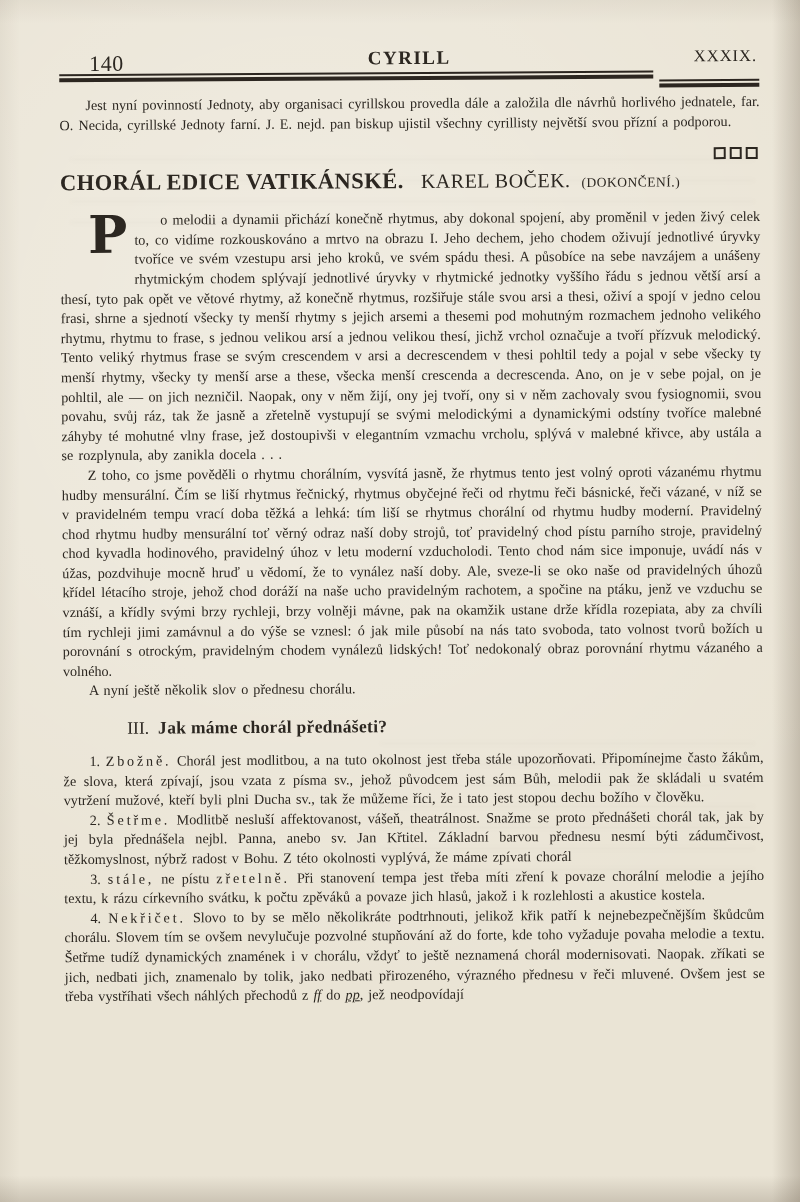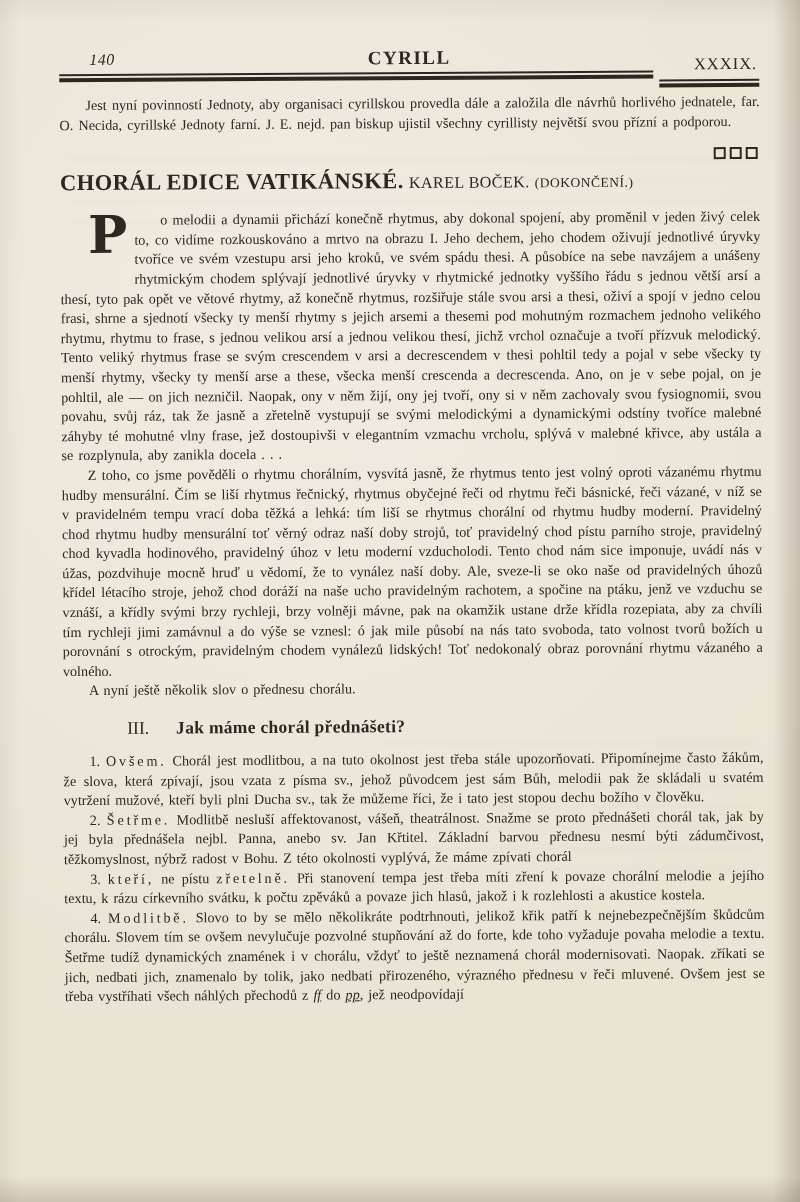--- a/index.html
+++ b/index.html
@@ -25,48 +25,48 @@
   }
   .ghost.g1{left:70px;right:45px;top:158px;height:70px;}
   .ghost.g2{left:380px;right:45px;top:742px;height:130px;}
   .content{
     position:absolute;left:62px;top:48px;width:700px;
     transform:rotate(-0.35deg);
     color:#2c2721;
   }
   
   .hdr{position:relative;height:46px;}
-  .hdr .pagenum{position:absolute;left:30px;top:1px;font-size:16px;letter-spacing:.5px;font-style:italic;}
+  .hdr .pagenum{position:absolute;left:30px;top:1px;font-size:22px;letter-spacing:.5px;}
   .hdr .journal{position:absolute;left:0;right:0;top:-1px;text-align:center;font-weight:bold;font-size:19px;letter-spacing:1.5px;}
-  .hdr .volume{position:absolute;right:2px;top:8px;font-size:16.5px;letter-spacing:1px;}
+  .hdr .volume{position:absolute;right:2px;top:0;font-size:16.5px;letter-spacing:1px;}
   .rule{position:absolute;}
   .rule .thin{height:2px;background:#2c2620;margin-bottom:2px;}
   .rule .thick{height:4px;background:#2c2620;}
   .rule.left{left:0;top:24px;width:594px;}
   .rule.right{right:0;top:33px;width:100px;}
   
   p.body{
     margin:0;font-size:14.2px;line-height:19.6px;text-align:justify;
     text-indent:26px;word-spacing:1.5px;
   }
   .intro{margin-top:17px;}
   .marks{text-align:right;margin:11px 2px 0 0;height:14px;}
   .sq{display:inline-block;width:8px;height:8px;border:2.5px solid #2c2721;margin-left:4px;vertical-align:middle;}
   .article-title{margin:10px 0 15px;white-space:nowrap;}
   .article-title .t1{font-size:22.5px;font-weight:bold;letter-spacing:.5px;}
-  .article-title .t2{font-size:16px;margin-left:1px;letter-spacing:.5px;}
-  .article-title .t3{font-size:13.5px;margin-left:1px;letter-spacing:.5px;}
+  .article-title .t2{font-size:20px;margin-left:13px;letter-spacing:.5px;}
+  .article-title .t3{font-size:13.5px;margin-left:7px;letter-spacing:.5px;}
   .lead{text-indent:0;}
   .dropcap{
     float:left;font-family:"DejaVu Serif",serif;font-weight:bold;
     font-size:52px;line-height:42px;height:56px;padding:3px 7px 0 2px;
   }
   .trans{margin-top:14px;}
   .sec-head{margin:17px 0 13px 64px;font-size:17.5px;}
-  .sec-head .num{font-weight:normal;margin-right:27px;}
+  .sec-head .num{font-weight:normal;margin-right:9px;}
   .sec-head .ttl{font-weight:bold;letter-spacing:.3px;}
   .emph{letter-spacing:2.8px;}
   i{font-style:italic;text-decoration:underline;}
 </style>
 </head>
 <body>
 
 <div class="sheet"></div>
 <div class="ghost g1"></div>
 <div class="ghost g2"></div>
@@ -102,37 +102,37 @@
   <p class="body">Z toho, co jsme pověděli o rhytmu chorálním, vysvítá jasně, že rhytmus tento jest volný oproti vázanému rhytmu hudby mensurální. Čím se liší rhytmus řečnický, rhytmus obyčejné řeči od rhytmu řeči básnické, řeči vázané, v níž se v pravidelném tempu vrací doba těžká a lehká: tím liší se rhytmus chorální od rhytmu hudby moderní. Pravidelný chod rhytmu hudby mensurální toť věrný odraz naší doby strojů, toť pravidelný chod pístu parního stroje, pravidelný chod kyvadla hodinového, pravidelný úhoz v letu moderní vzducholodi. Tento chod nám sice imponuje, uvádí nás v úžas, pozdvihuje mocně hruď u vědomí, že to vynález naší doby. Ale, sveze-li se oko naše od pravidelných úhozů křídel létacího stroje, jehož chod doráží na naše ucho pravidelným rachotem, a spočine na ptáku, jenž ve vzduchu se vznáší, a křídly svými brzy rychleji, brzy volněji mávne, pak na okamžik ustane drže křídla rozepiata, aby za chvíli tím rychleji jimi zamávnul a do výše se vznesl: ó jak mile působí na nás tato svoboda, tato volnost tvorů božích u porovnání s otrockým, pravidelným chodem vynálezů lidských! Toť nedokonalý obraz porovnání rhytmu vázaného a volného.</p>
 
   <p class="body trans">A nyní ještě několik slov o přednesu chorálu.</p>
 
   <div class="sec-head">
     <span class="num">III.</span><span class="ttl">Jak máme chorál přednášeti?</span>
   </div>
 
   <p class="body">
     <span>1.</span>
-    <span class="emph">Ovšem.</span>
+    <span class="emph">Zbožně.</span>
     <span>Chorál jest modlitbou, a na tuto okolnost jest třeba stále upozorňovati. Připomínejme často žákům, že slova, která zpívají, jsou vzata z písma sv., jehož původcem jest sám Bůh, melodii pak že skládali u svatém vytržení mužové, kteří byli plni Ducha sv., tak že můžeme říci, že i tato jest stopou dechu božího v člověku.</span>
   </p>
 
   <p class="body">
     <span>2.</span>
     <span class="emph">Šetřme.</span>
     <span>Modlitbě nesluší affektovanost, vášeň, theatrálnost. Snažme se proto přednášeti chorál tak, jak by jej byla přednášela nejbl. Panna, anebo sv. Jan Křtitel. Základní barvou přednesu nesmí býti zádumčivost, těžkomyslnost, nýbrž radost v Bohu. Z této okolnosti vyplývá, že máme zpívati chorál</span>
   </p>
 
   <p class="body">
     <span>3.</span>
-    <span class="emph">kteří,</span>
+    <span class="emph">stále,</span>
     <span>ne pístu</span>
     <span class="emph">zřetelně.</span>
     <span>Při stanovení tempa jest třeba míti zření k povaze chorální melodie a jejího textu, k rázu církevního svátku, k počtu zpěváků a povaze jich hlasů, jakož i k rozlehlosti a akustice kostela.</span>
   </p>
 
   <p class="body">
     <span>4.</span>
-    <span class="emph">Modlitbě.</span>
+    <span class="emph">Nekřičet.</span>
     <span>Slovo to by se mělo několikráte podtrhnouti, jelikož křik patří k nejnebezpečnějším škůdcům chorálu. Slovem tím se ovšem nevylučuje pozvolné stupňování až do forte, kde toho vyžaduje povaha melodie a textu. Šetřme tudíž dynamických znamének i v chorálu, vždyť to ještě neznamená chorál modernisovati. Naopak. zříkati se jich, nedbati jich, znamenalo by tolik, jako nedbati přirozeného, výrazného přednesu v řeči mluvené. Ovšem jest se třeba vystříhati všech náhlých přechodů z </span><i>ff</i><span> do </span><i>pp</i><span>, jež neodpovídají</span>
   </p>
 
 </div>
 
 </body></html>

